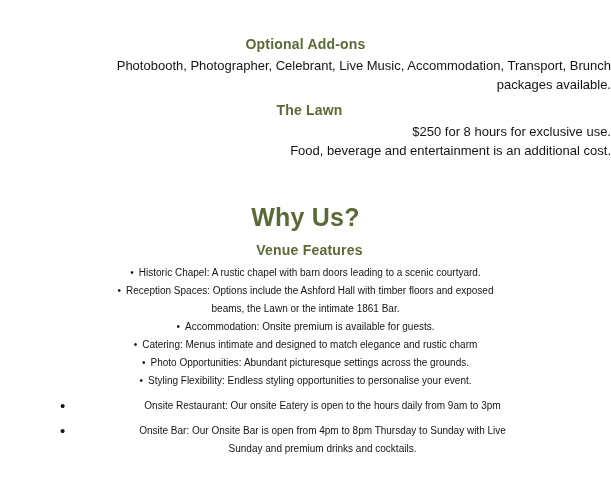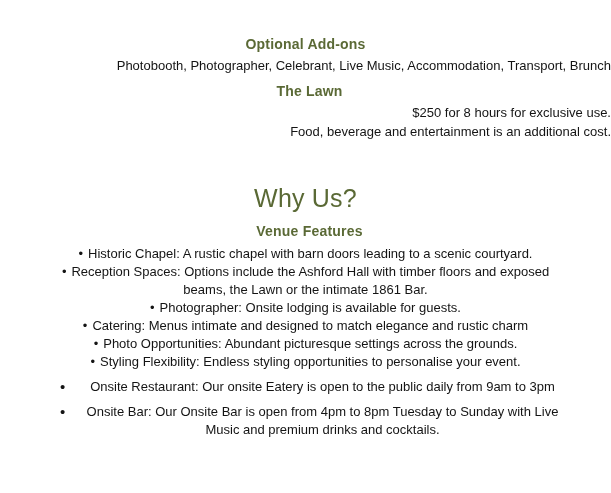--- a/index.html
+++ b/index.html
@@ -34,27 +34,27 @@
     font-size: 13px;
     line-height: 19px;
     white-space: nowrap;
     text-align: right;
   }
   .lawn-section { margin-top: 9px; margin-left: 8px; }
   .why-title {
     margin-top: 44px;
     color: var(--accent);
     font-size: 25px;
-    font-weight: normal;
+    font-weight: bold;
     line-height: 26px;
     letter-spacing: 0.2px;
   }
   .venue-heading { margin-top: 13px; margin-bottom: 6px; margin-left: 8px; }
   .vline {
-    font-size: 13px;
+    font-size: 10px;
     line-height: 18px;
     white-space: nowrap;
   }
   .bullet-marker { margin-right: 5px; }
   .hitem {
     position: relative;
     margin-top: 7px;
     text-align: center;
   }
   .hbullet {
@@ -71,55 +71,56 @@
   .htext .vline { line-height: 18px; }
 </style>
 </head>
 <body>
 
 <div class="page">
 
   <div class="addons-section">
     <div class="small-heading">Optional Add-ons</div>
     <div class="body-line">Photobooth, Photographer, Celebrant, Live Music, Accommodation, Transport, Brunch</div>
+    <div class="body-line">packages available.</div>
   </div>
 
   <div class="lawn-section">
     <div class="small-heading">The Lawn</div>
     <div class="body-line">$250 for 8 hours for exclusive use.</div>
     <div class="body-line">Food, beverage and entertainment is an additional cost.</div>
   </div>
 
   <div class="why-title">Why Us?</div>
 
   <div class="venue-section">
     <div class="small-heading venue-heading">Venue Features</div>
 
     <div class="vline"><span class="bullet-marker">•</span><span>Historic Chapel: A rustic chapel with barn doors leading to a scenic courtyard.</span></div>
 
     <div class="vline"><span class="bullet-marker">•</span><span>Reception Spaces: Options include the Ashford Hall with timber floors and exposed</span></div>
     <div class="vline"><span>beams, the Lawn or the intimate 1861 Bar.</span></div>
 
-    <div class="vline"><span class="bullet-marker">•</span><span>Photographer: Onsite lodging is available for guests.</span></div>
+    <div class="vline"><span class="bullet-marker">•</span><span>Accommodation: Onsite premium is available for guests.</span></div>
 
     <div class="vline"><span class="bullet-marker">•</span><span>Catering: Menus intimate and designed to match elegance and rustic charm</span></div>
 
     <div class="vline"><span class="bullet-marker">•</span><span>Photo Opportunities: Abundant picturesque settings across the grounds.</span></div>
 
     <div class="vline"><span class="bullet-marker">•</span><span>Styling Flexibility: Endless styling opportunities to personalise your event.</span></div>
 
     <div class="hitem">
       <span class="hbullet">•</span>
       <div class="htext">
-        <div class="vline">Onsite Restaurant: Our onsite Eatery is open to the public daily from 9am to 3pm</div>
+        <div class="vline">Onsite Restaurant: Our onsite Eatery is open to the hours daily from 9am to 3pm</div>
       </div>
     </div>
 
     <div class="hitem">
       <span class="hbullet">•</span>
       <div class="htext">
-        <div class="vline">Onsite Bar: Our Onsite Bar is open from 4pm to 8pm Tuesday to Sunday with Live</div>
-        <div class="vline">Music and premium drinks and cocktails.</div>
+        <div class="vline">Onsite Bar: Our Onsite Bar is open from 4pm to 8pm Thursday to Sunday with Live</div>
+        <div class="vline">Sunday and premium drinks and cocktails.</div>
       </div>
     </div>
   </div>
 
 </div>
 
 </body></html>

